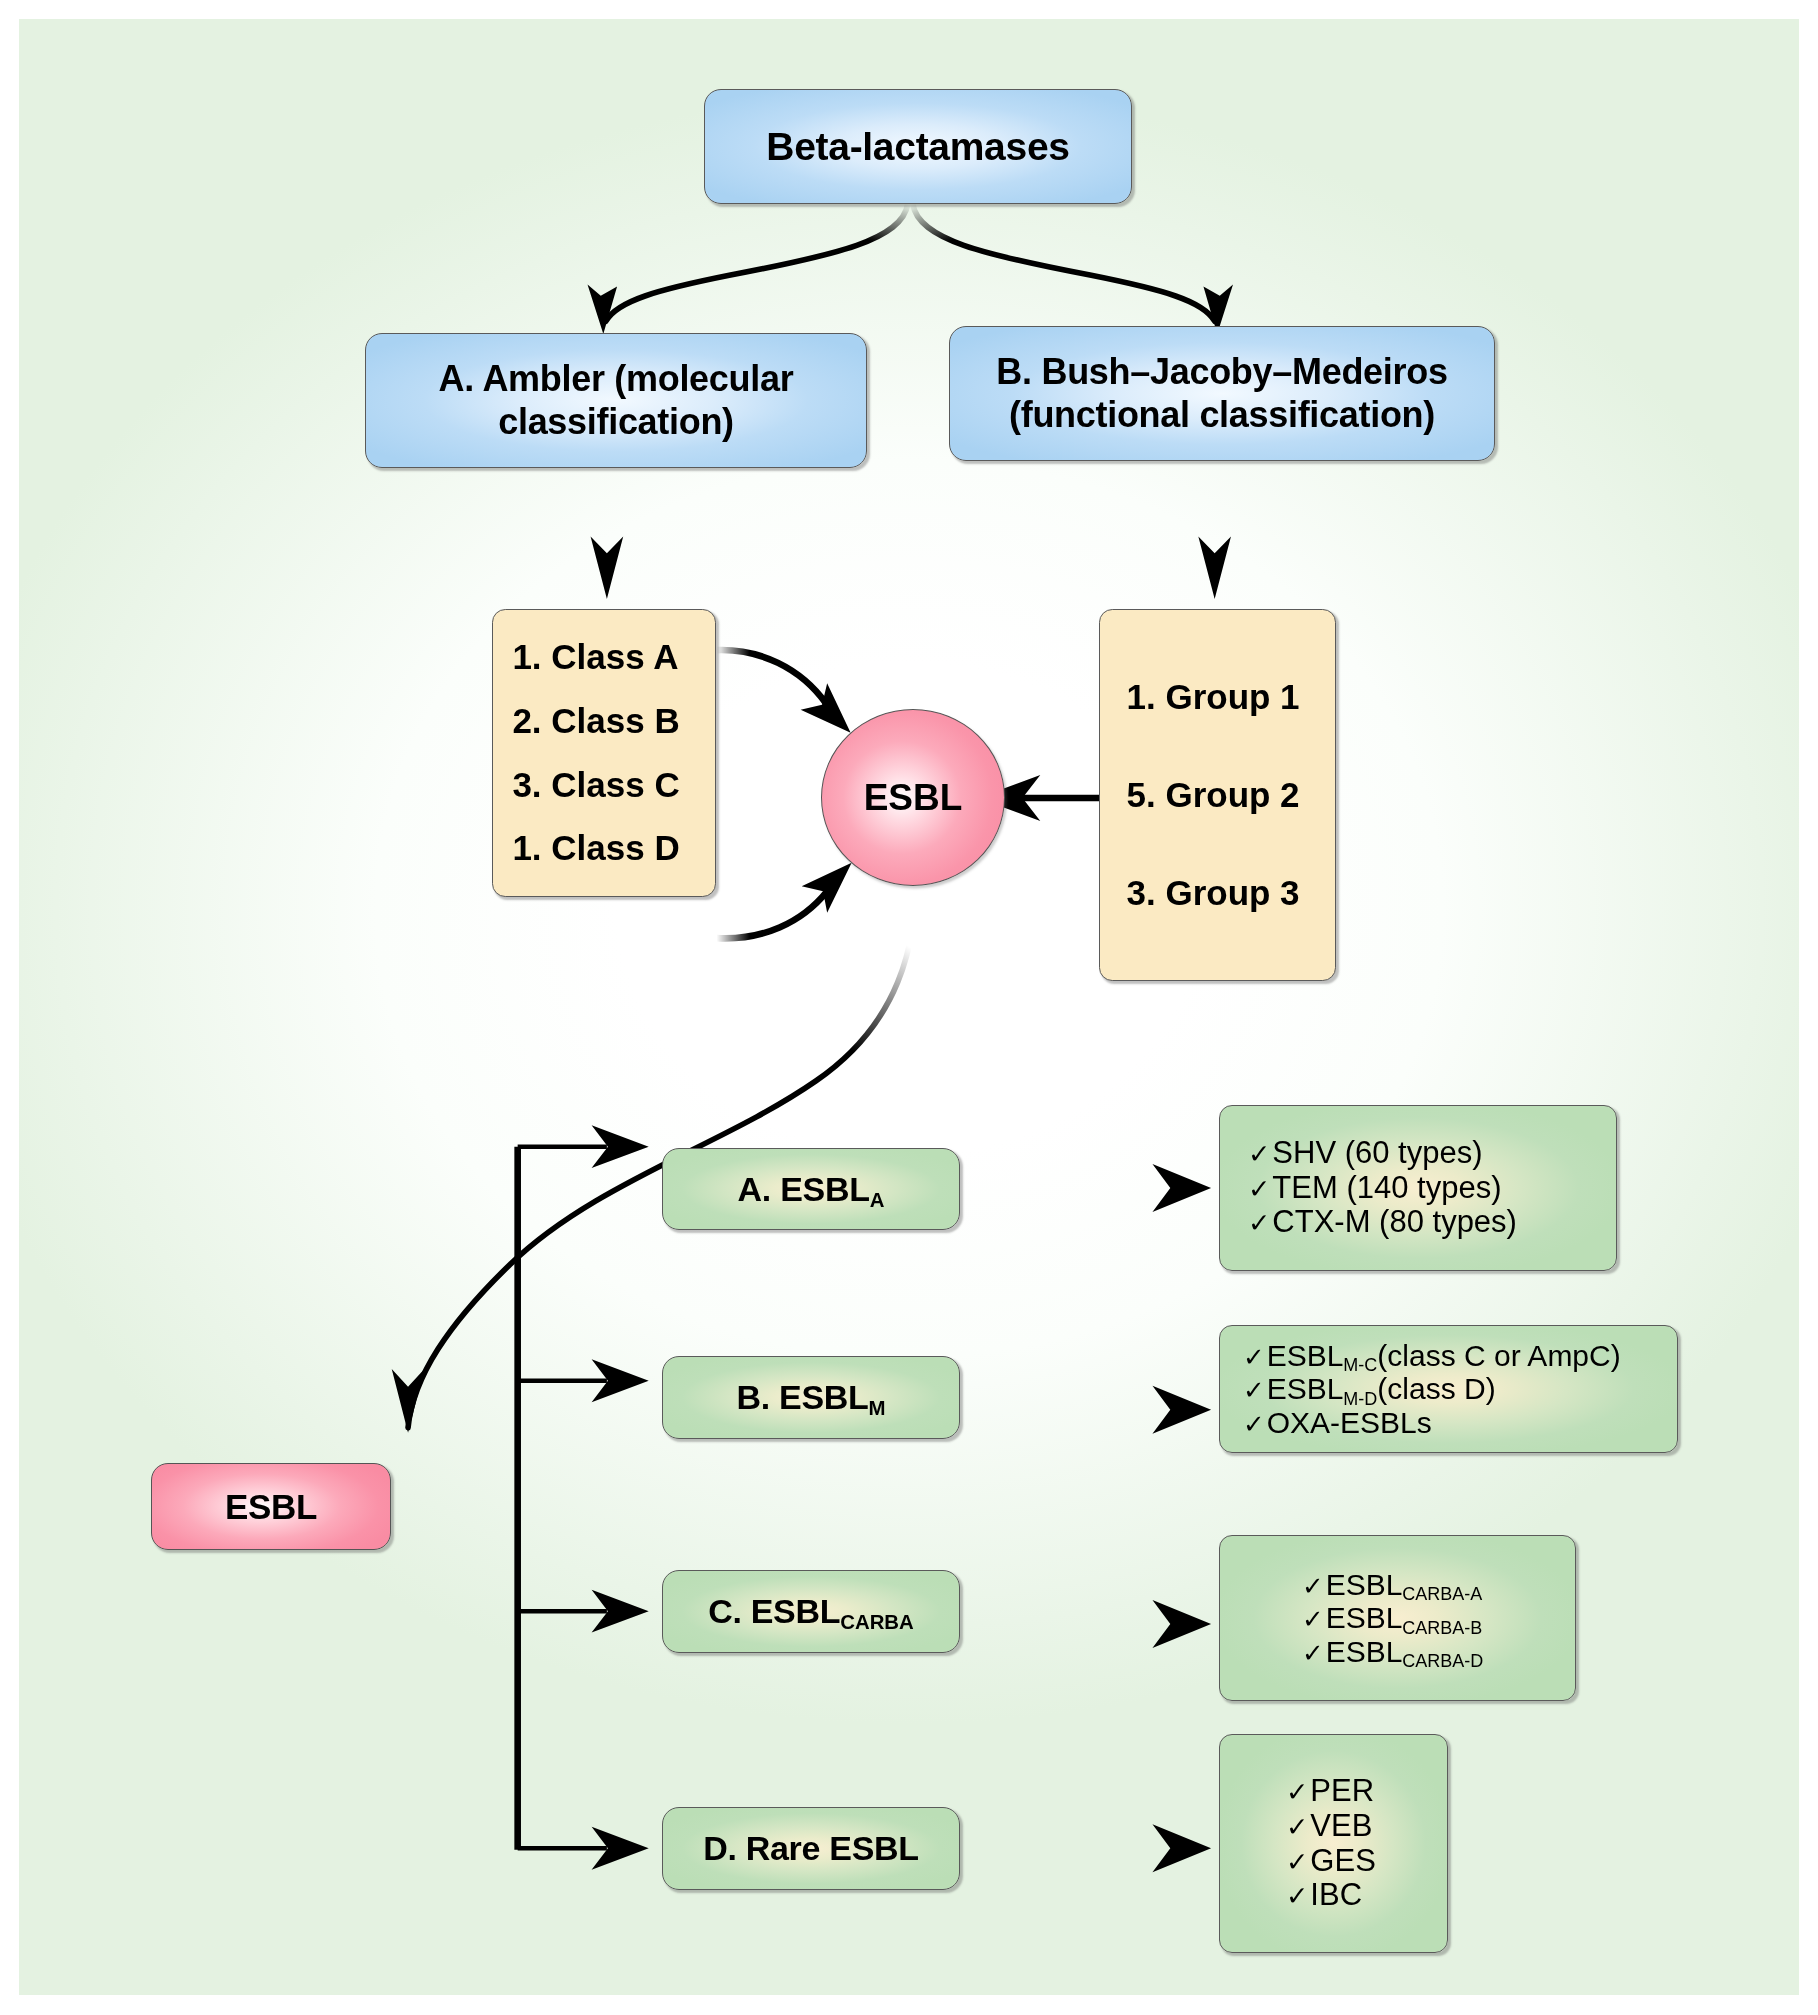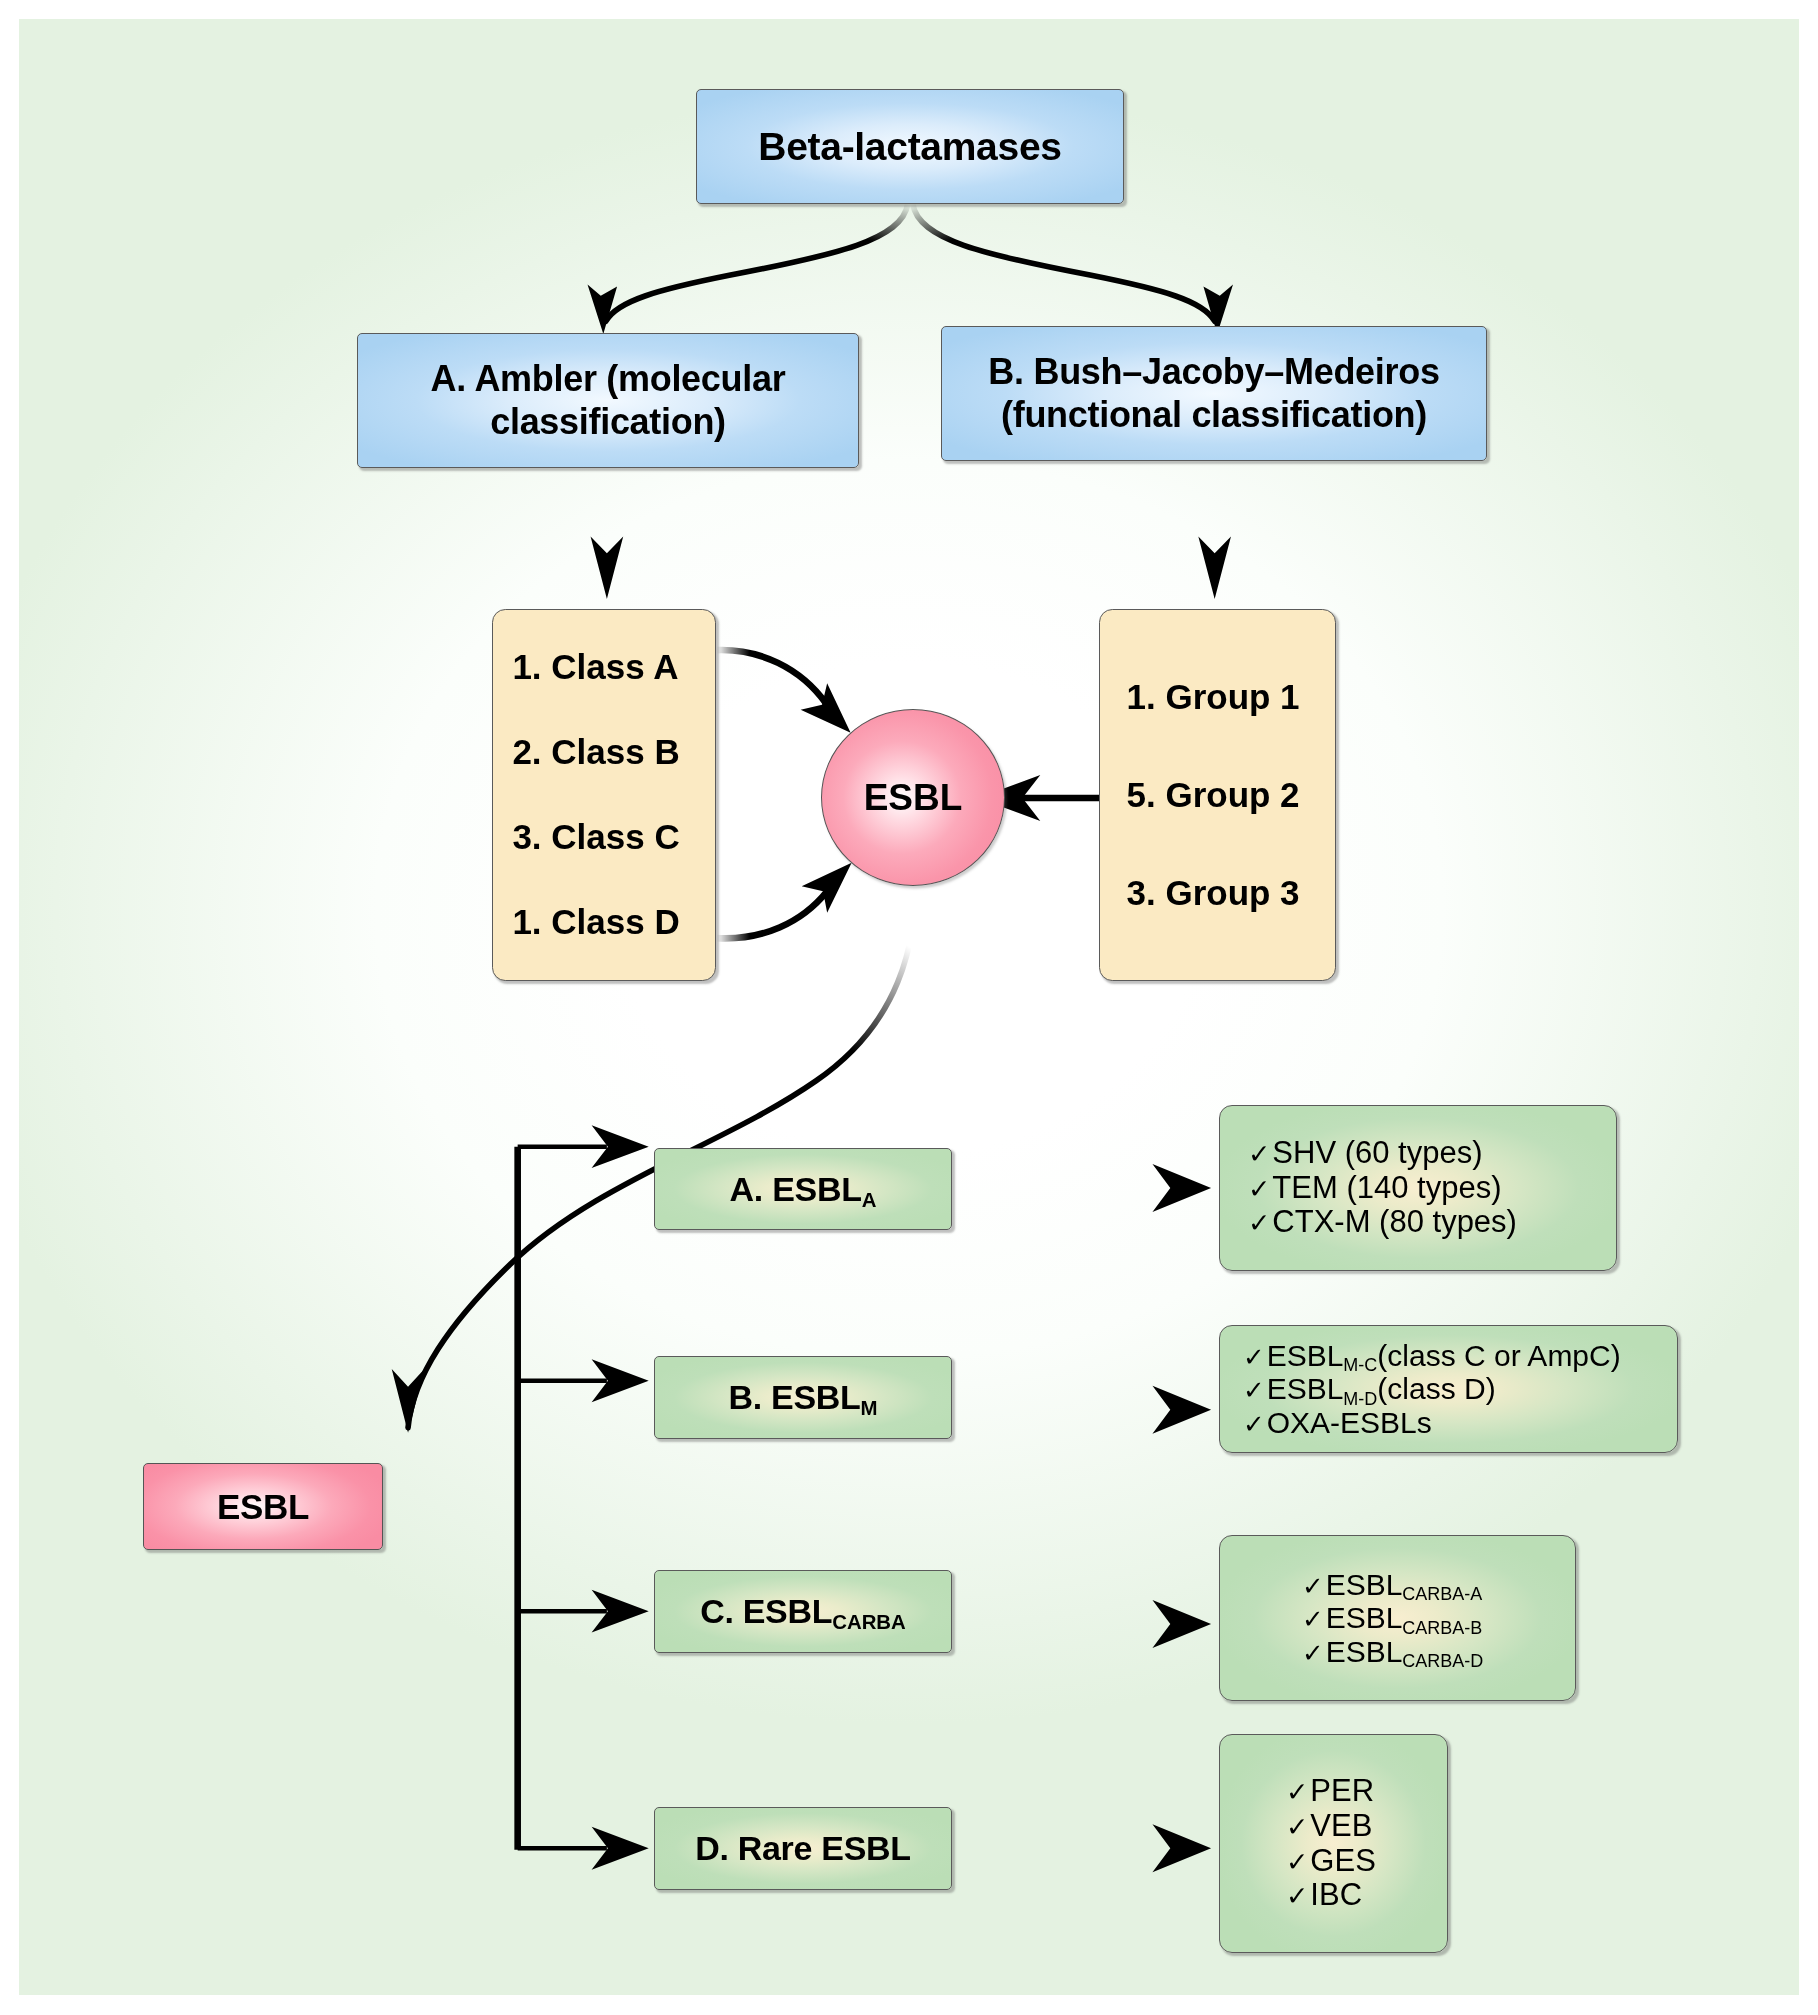--- a/index.html
+++ b/index.html
@@ -23,29 +23,30 @@
     width: 1780px;
     height: 1976px;
     background:
       radial-gradient(ellipse 969px 816px at 50% 45%, #ffffff 0%, #ffffff 30%, #fbfefb 55%, #eaf5e8 88%, #e4f2e1 100%);
   }
 
   .node {
     position: absolute;
     box-sizing: border-box;
     border: 1.5px solid #5a5a5a;
-    border-radius: 5px;
+    border-radius: 17px;
     display: flex;
     align-items: center;
     justify-content: center;
     text-align: center;
     color: #000000;
     font-weight: bold;
     letter-spacing: -0.3px;
     box-shadow: 2.5px 2.5px 2px rgba(90,90,90,0.38);
+    margin-left: 8px;
   }
 
   .blue {
     background: radial-gradient(ellipse 62% 62% at 50% 50%, #f2f9ff 0%, #dbecfb 32%, #bcdcf6 62%, #a9d2f2 100%);
   }
   .green {
     background: radial-gradient(ellipse 58% 58% at 50% 50%, #f7efd2 0%, #eaeccb 22%, #d4e6c4 48%, #bedfb9 75%, #bbdeb6 100%);
   }
   .pinkbox {
     background: radial-gradient(ellipse 60% 70% at 46% 50%, #ffffff 0%, #ffd6de 22%, #fca9ba 55%, #fa92a8 82%, #f98ca3 100%);
@@ -234,21 +235,21 @@
   </div>
 
   <div class="node blue" style="left:357px; top:333px; width:502px; height:135px; font-size:36px; line-height:1.18; padding:0 17.3px;">
     <span>A. Ambler (molecular classification)</span>
   </div>
 
   <div class="node blue" style="left:941px; top:326px; width:546px; height:135px; font-size:36px; line-height:1.18; padding:0 15.3px;">
     <span>B. Bush–Jacoby–Medeiros (functional classification)</span>
   </div>
 
-  <div class="listbox" style="left:492px; top:609px; width:224px; height:372px; font-size:35px;">
+  <div class="listbox" style="left:492px; top:609px; width:224px; height:288px; font-size:35px;">
     <div class="row">1. Class A</div>
     <div class="row">2. Class B</div>
     <div class="row">3. Class C</div>
     <div class="row">1. Class D</div>
   </div>
 
   <div class="listbox" style="left:1099px; top:609px; width:237px; height:372px; font-size:35px; padding:38px 0 38px 26.5px;">
     <div class="row">1. Group 1</div>
     <div class="row">5. Group 2</div>
     <div class="row">3. Group 3</div>

